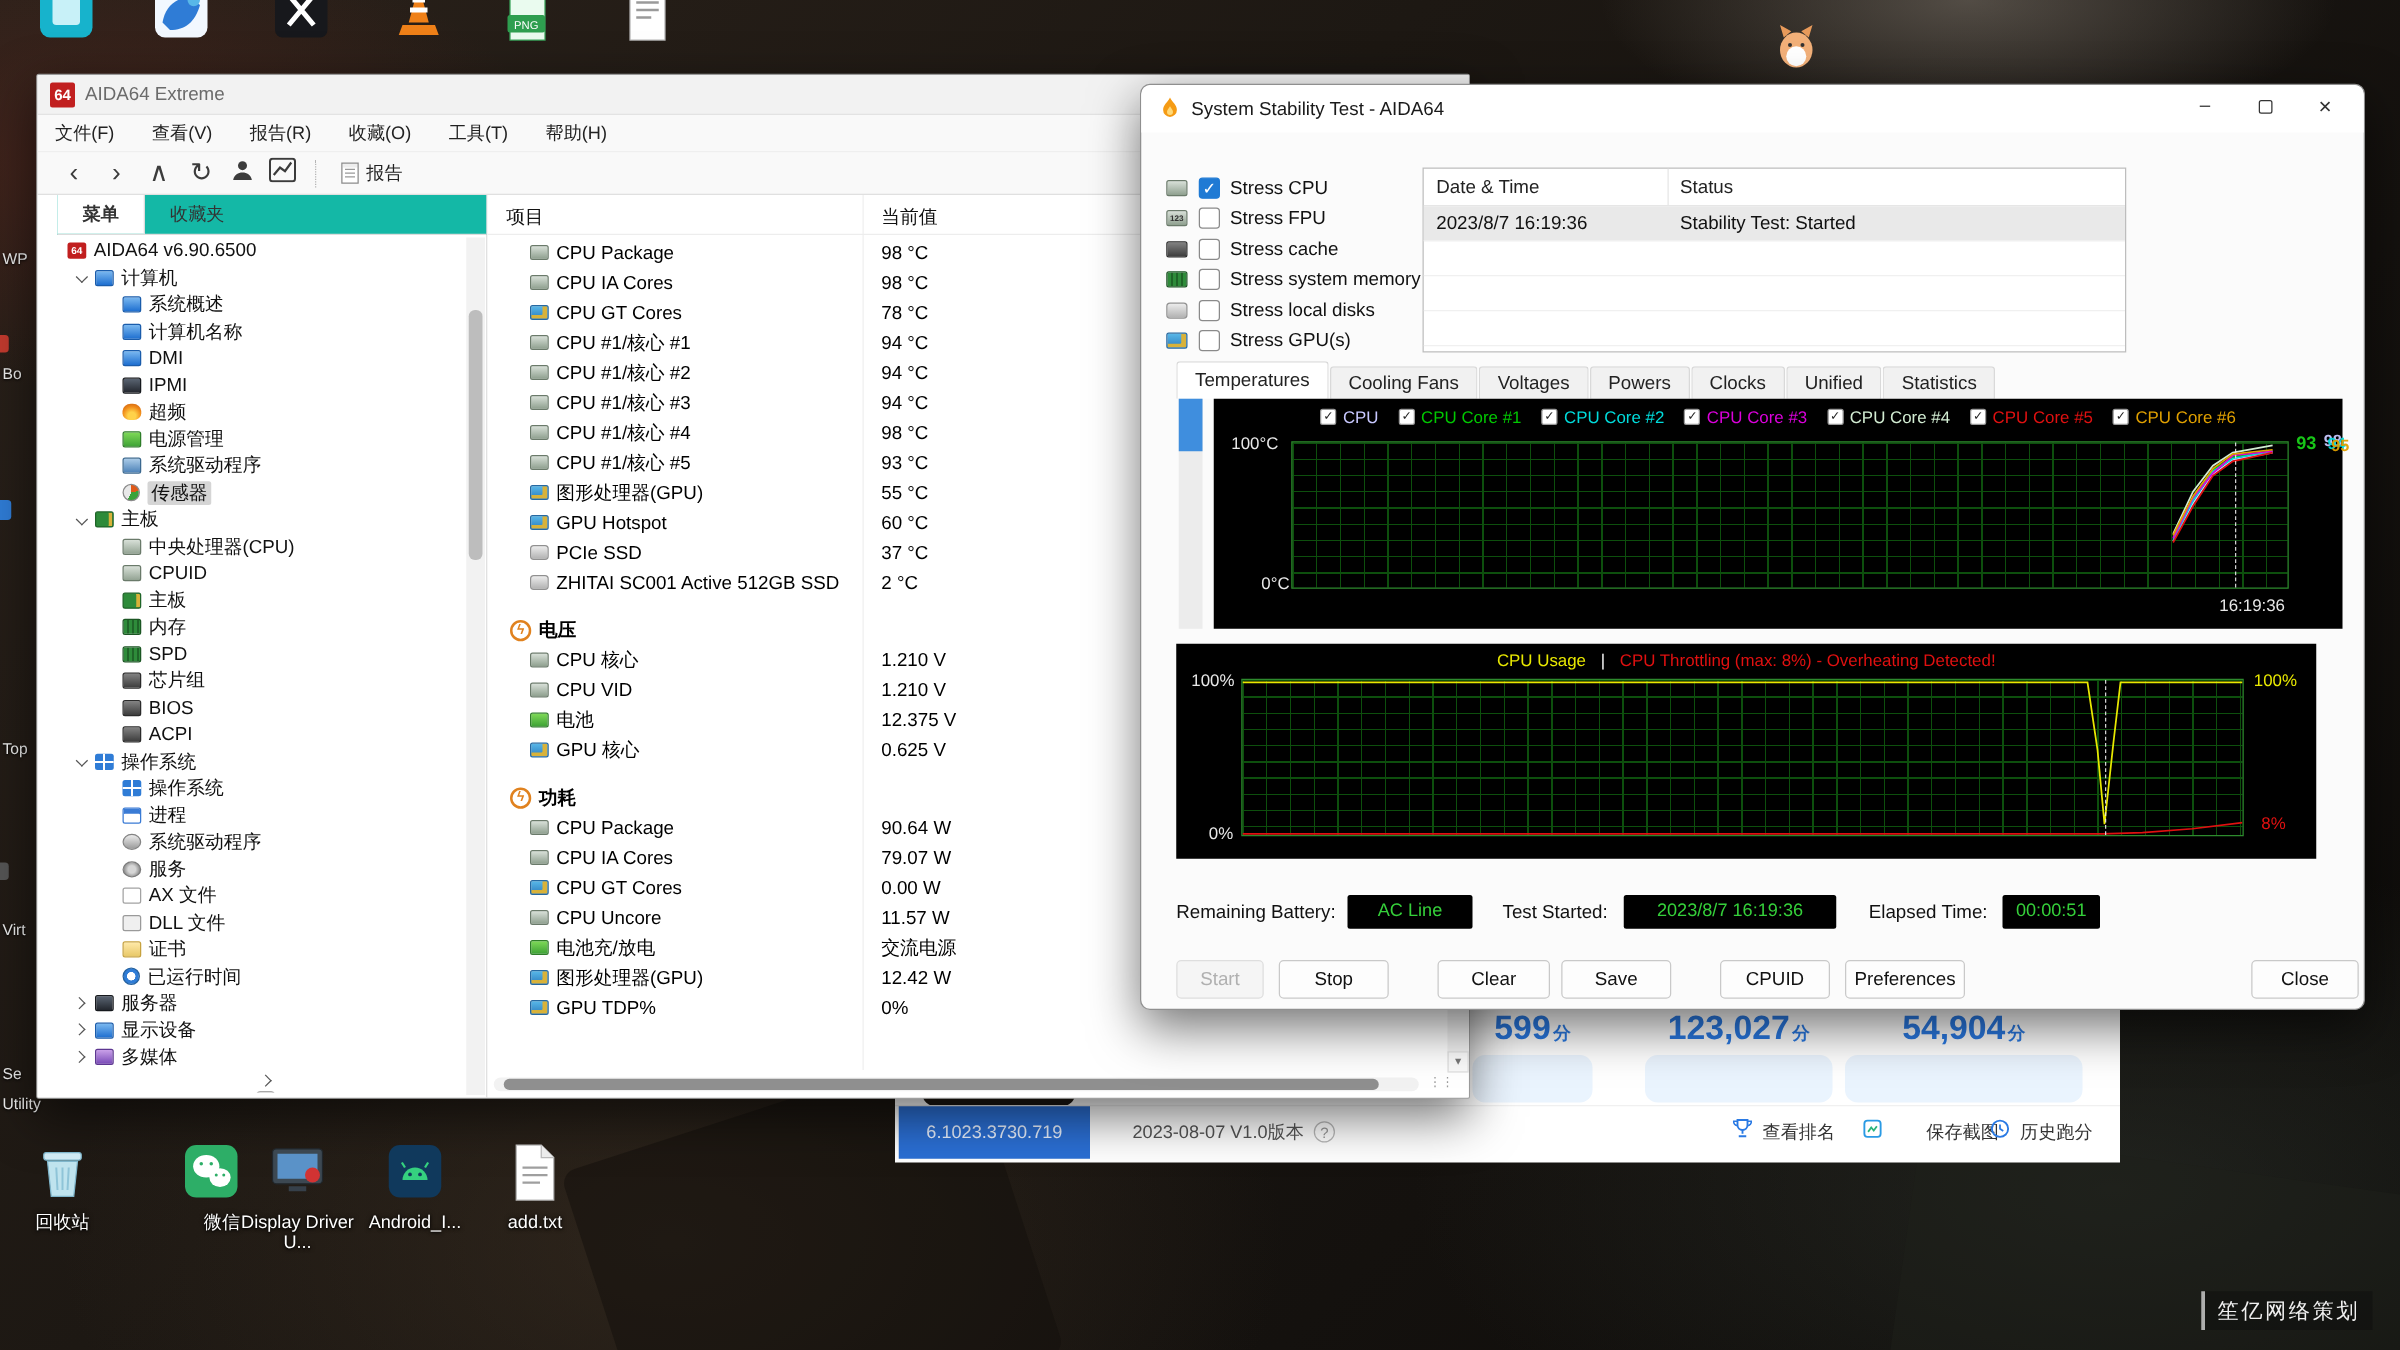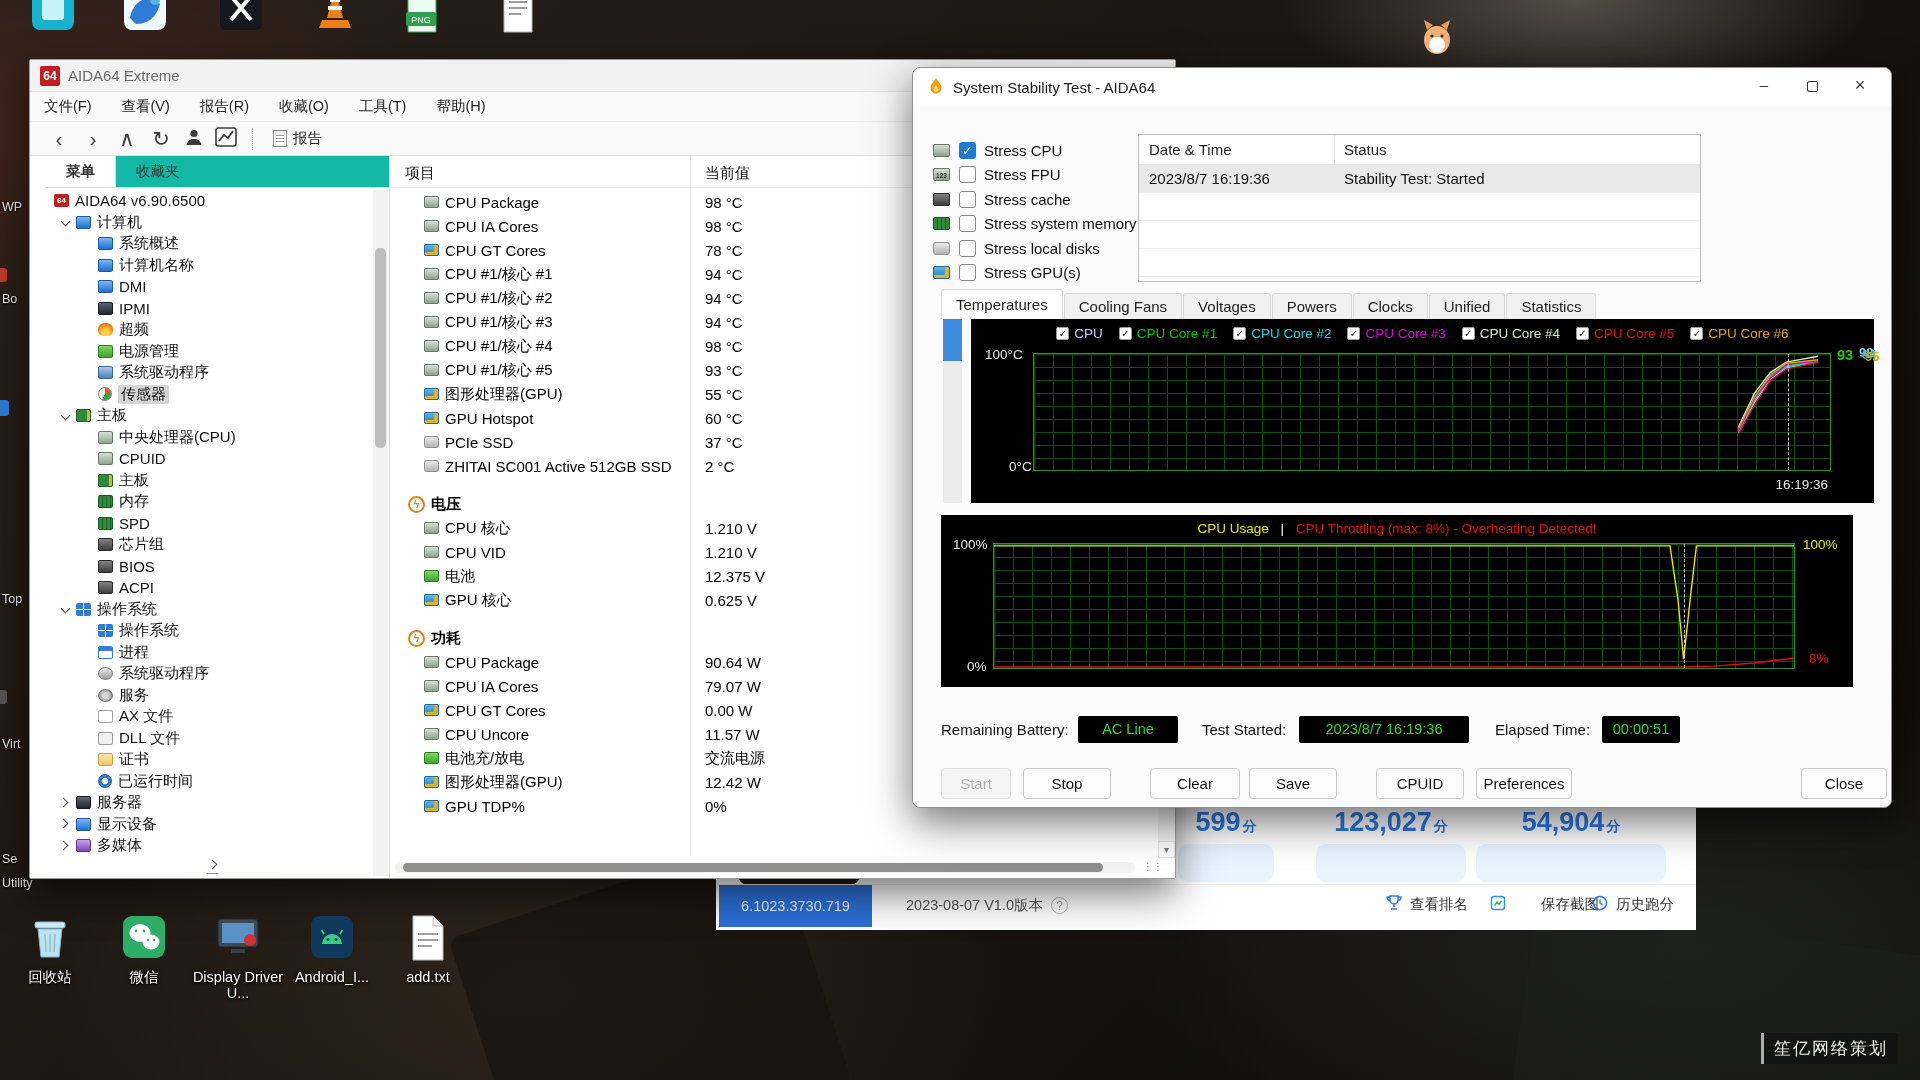--- a/index.html
+++ b/index.html
@@ -799,21 +799,21 @@
         <button class="sbtn" style="left: 563px; width: 96px;">Preferences</button>
       </div>
   </div>
 
   <div id="bottom-icons">
       <div class="bicon" style="left: 2px; top: 914px;"><div class="bimg"><svg width="46" height="48">
             <rect x="8" y="8" width="30" height="6" rx="2" fill="#cfeaf4" stroke="#7fb6cc"></rect>
             <path d="M11 15h24l-3 28H14z" fill="#bfe3ee" stroke="#7fb6cc"></path>
             <path d="M18 20l1 18M23 20v18M28 20l-1 18" stroke="#8fc4d8" stroke-width="1.6" fill="none"></path>
           </svg></div><div class="blabel">回收站</div></div>
-      <div class="bicon" style="left: 96px; top: 914px;"><div class="bimg"><svg width="46" height="48">
+      <div class="bicon" style="left: 96px; top: 914px; text-align: right;"><div class="bimg"><svg width="46" height="48">
             <rect x="2" y="2" width="42" height="42" rx="9" fill="#2dae67"></rect>
             <ellipse cx="19" cy="19" rx="10.5" ry="9" fill="#fff"></ellipse>
             <circle cx="15" cy="17" r="1.4" fill="#2dae67"></circle>
             <circle cx="23" cy="17" r="1.4" fill="#2dae67"></circle>
             <ellipse cx="30" cy="28" rx="8.5" ry="7.5" fill="#fff"></ellipse>
             <circle cx="27" cy="26" r="1.2" fill="#2dae67"></circle>
             <circle cx="33" cy="26" r="1.2" fill="#2dae67"></circle>
           </svg></div><div class="blabel">微信</div></div>
       <div class="bicon" style="left: 190px; top: 914px;"><div class="bimg"><svg width="46" height="48">
             <rect x="3" y="5" width="40" height="28" rx="3" fill="#3c4852" stroke="#20262b"></rect>

